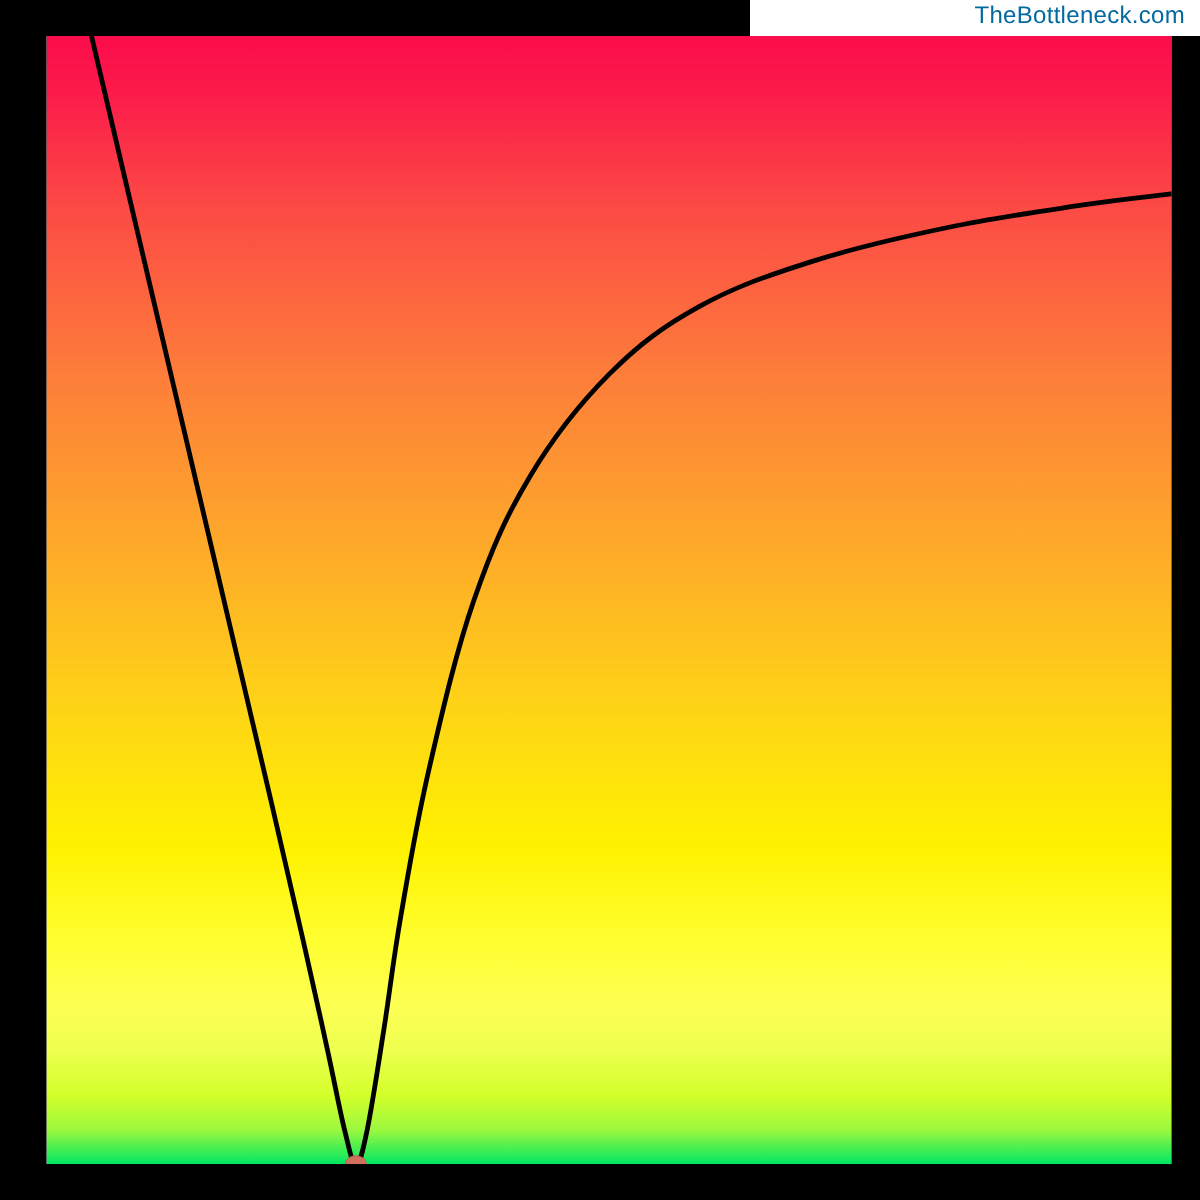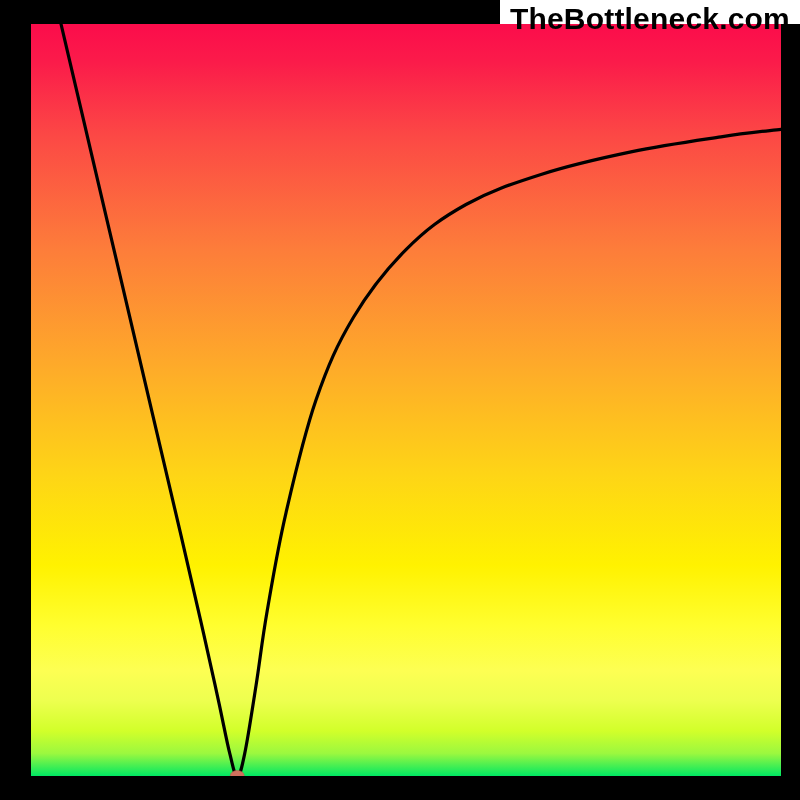--- a/index.html
+++ b/index.html
@@ -13,23 +13,23 @@
   }
   .chart-container {
     position: relative;
     width: 800px;
     height: 800px;
   }
   .watermark {
     position: absolute;
     top: 2px;
     right: 10px;
-    font-size: 30px;
-    font-weight: 700;
-    color: #000000;
+    font-size: 16px;
+    font-weight: 400;
+    color: #0369a1;
     z-index: 10;
     letter-spacing: 0.2px;
   }
   svg {
     display: block;
   }
 </style>
 </head>
 <body>
 

